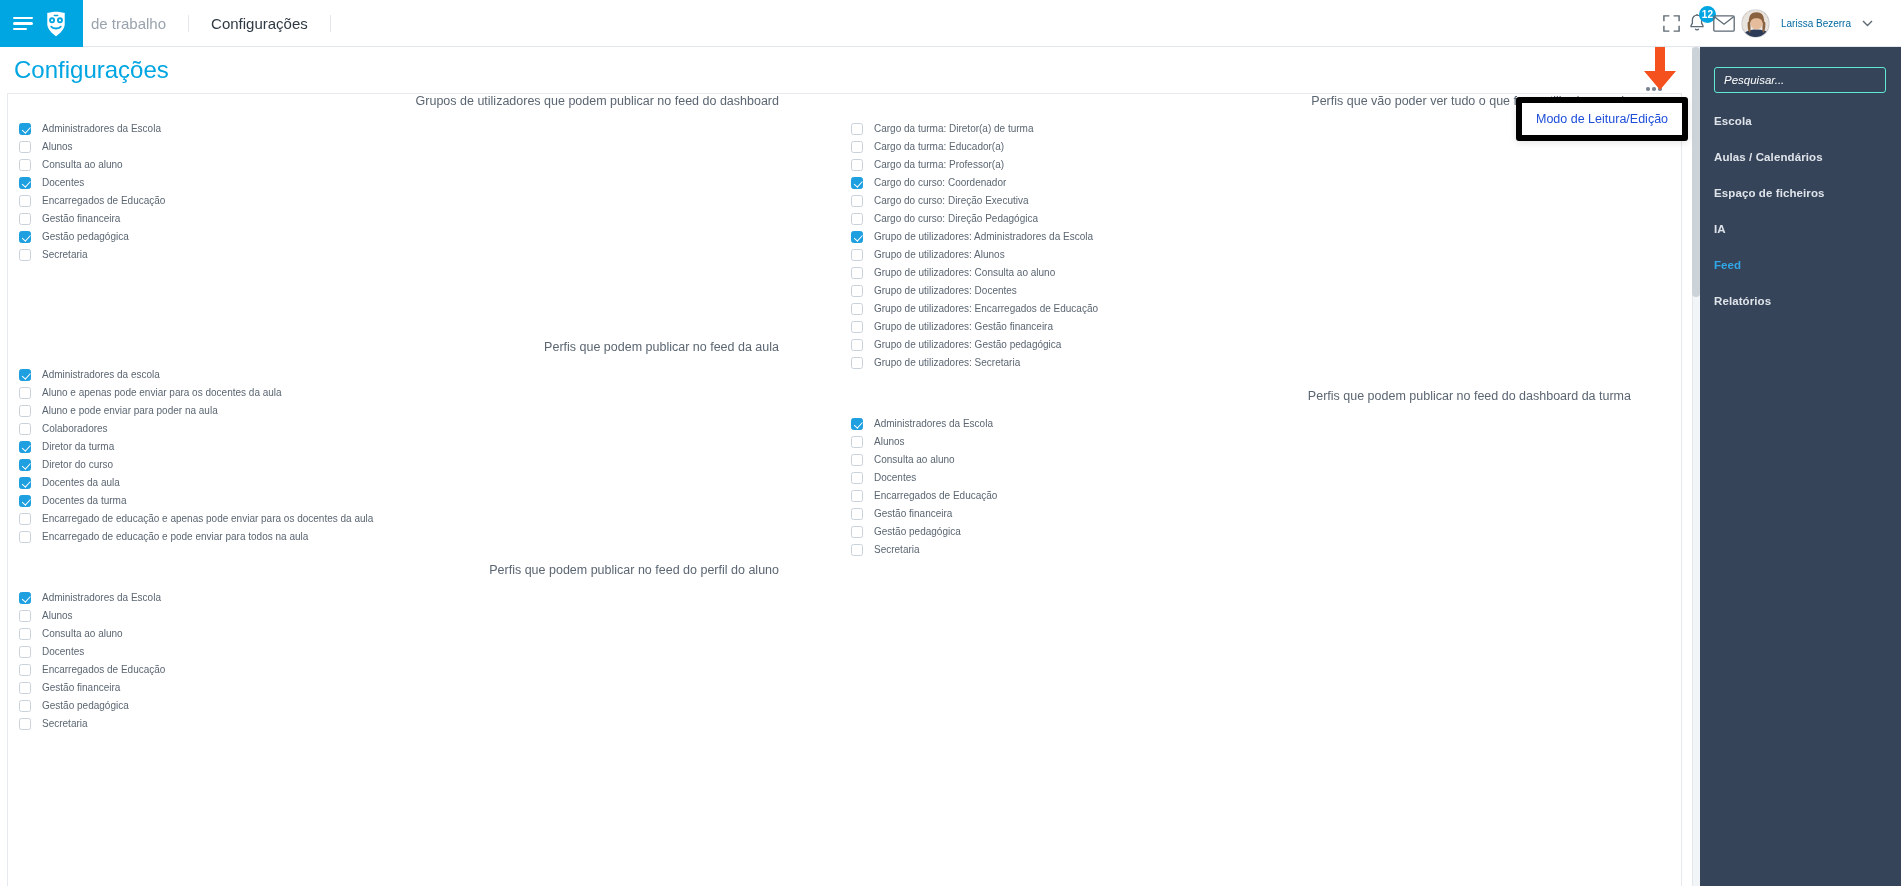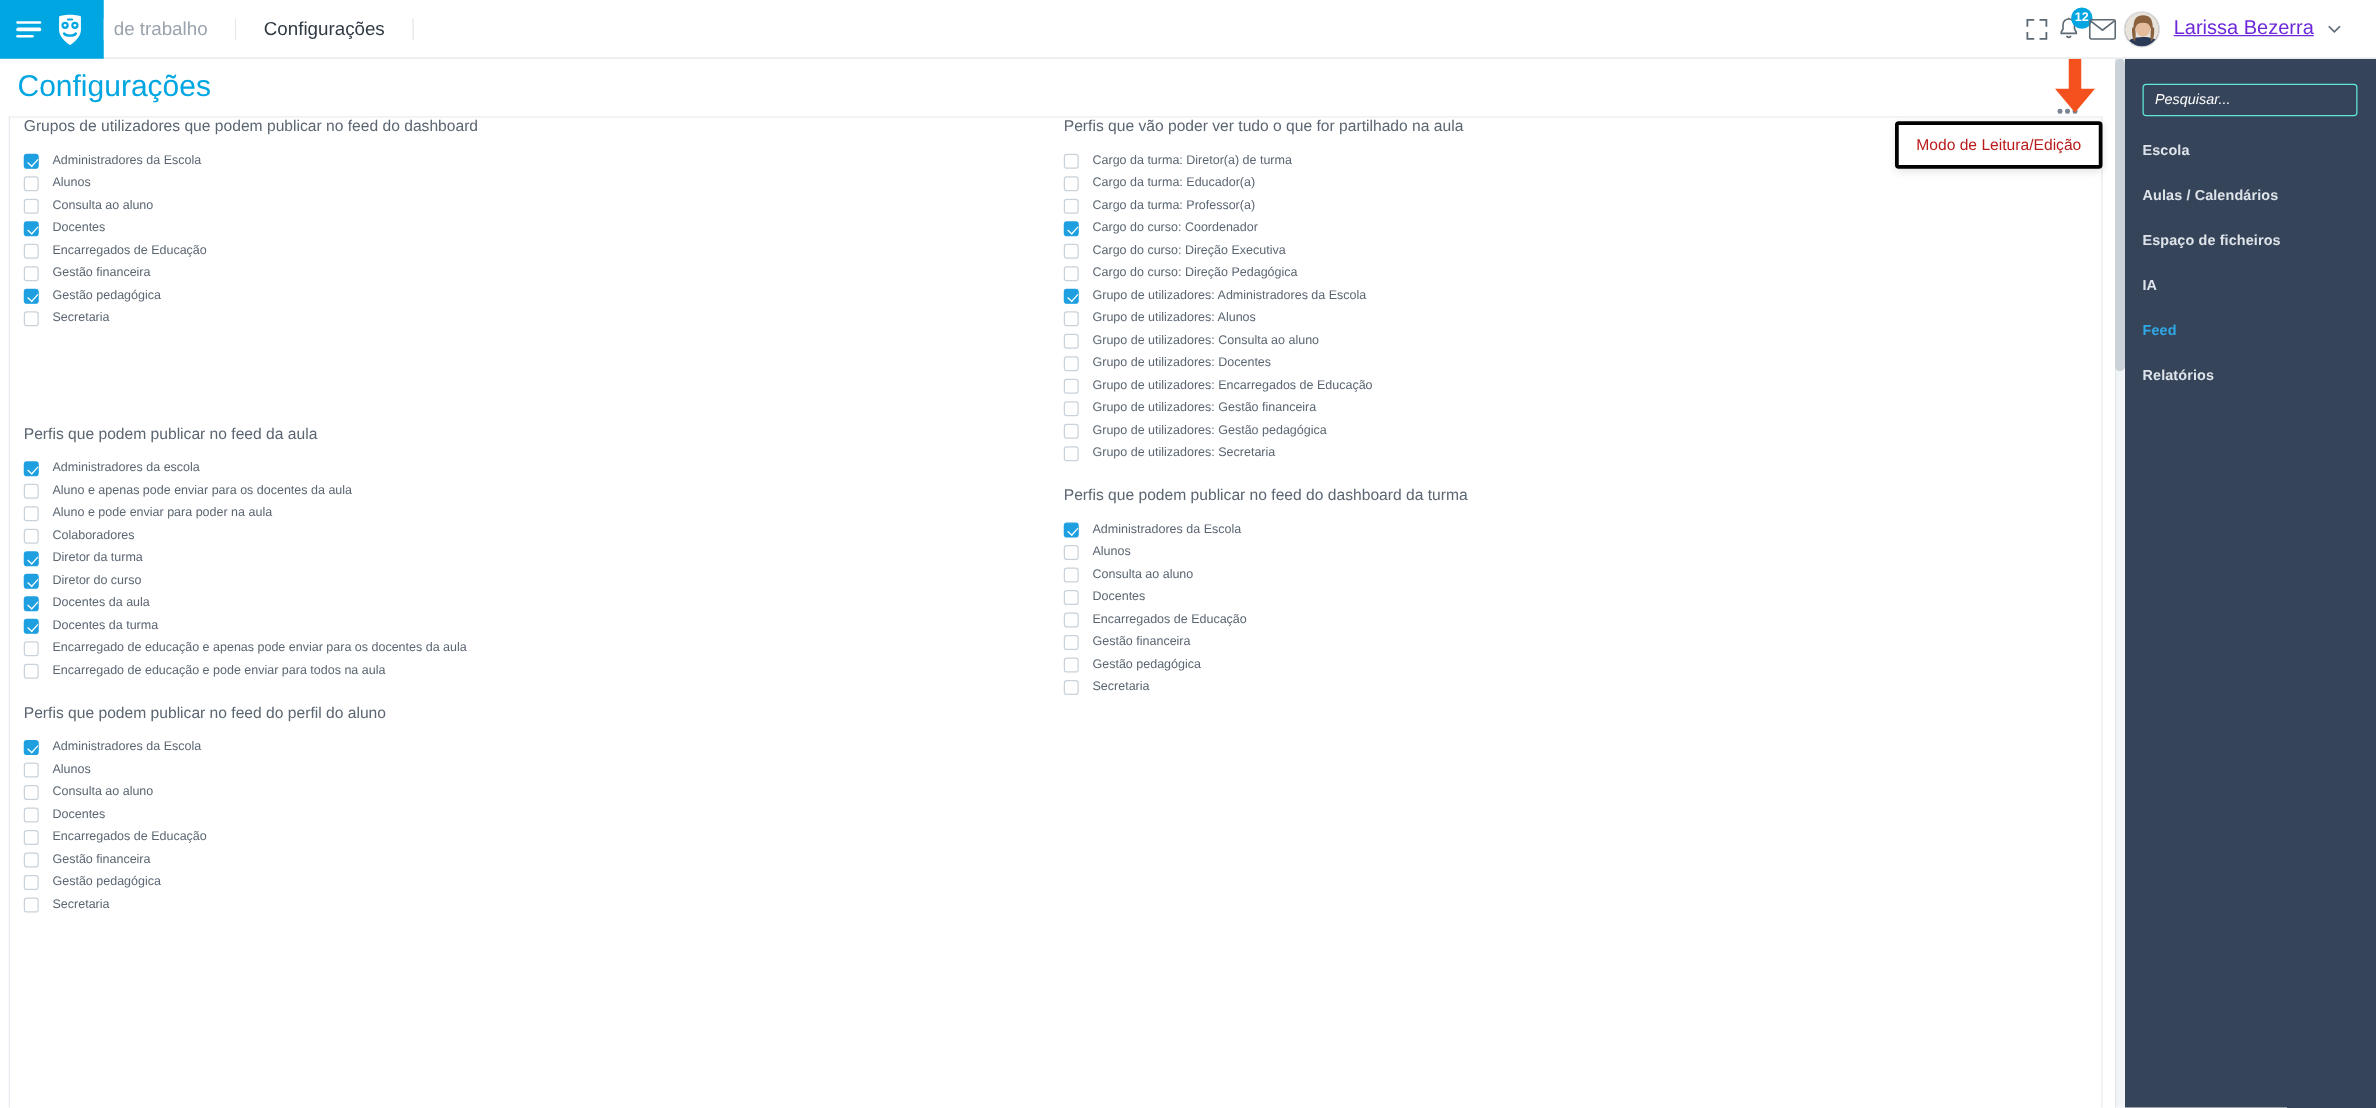--- a/index.html
+++ b/index.html
@@ -61,21 +61,21 @@
     border-radius: 50%;
     font-size: 10px; font-weight: bold;
     display: flex; align-items: center; justify-content: center;
     padding: 0 3px;
   }
   .avatar {
     width: 29px; height: 29px; border-radius: 50%;
     background: linear-gradient(160deg,#c9a98c 0%,#8c6a52 40%,#2b3a57 100%);
     border: 1px solid #d9dde2; overflow: hidden; flex: 0 0 auto;
   }
-  .username { font-size: 16px; color: #6d28d9; white-space: nowrap; text-decoration: underline; }
+  .username { font-size: 10px; color: #0369a1; white-space: nowrap; }
   .user-area { display: flex; align-items: center; gap: 11px; cursor: pointer; }
 
   
   .page-title {
     position: absolute; top: 47px; left: 0;
     width: 1700px; height: 46px;
     display: flex; align-items: center;
     padding-left: 14px;
     background: #fff;
     font-size: 24px; color: #00a6e2;
@@ -86,21 +86,21 @@
   .card {
     position: absolute;
     top: 93px; left: 7px;
     width: 1675px; height: 793px;
     background: #ffffff;
     border: 1px solid #e6eaee;
     border-bottom: none;
     z-index: 3;
   }
 
-  .col { position: absolute; top: 0; }
+  .col { position: absolute; top: 0; text-align: right; }
   .col-left  { left: 11px;  width: 760px; }
   .col-right { left: 843px; width: 780px; }
 
   .group { margin-bottom: 0; }
   .group-title {
     font-size: 12.5px;
     color: #5b6672;
     margin-bottom: 11px;
     line-height: 15px;
   }
@@ -134,25 +134,25 @@
   .kebab {
     position: absolute; top: 87px; left: 1646px;
     display: flex; gap: 2.5px; align-items: center;
     cursor: pointer; z-index: 20;
   }
   .kebab span { width: 3.5px; height: 3.5px; border-radius: 50%; background: #7a8592; display: block; }
 
   .popup {
     position: absolute; top: 97px; left: 1516px;
     background: #fff;
-    border: 3px solid #000000;
+    border: 6px solid #000000;
     border-radius: 3px;
     box-shadow: 0 2px 7px rgba(0,0,0,0.10);
     padding: 9px 14px;
-    font-size: 12.5px; color: #b91c1c;
+    font-size: 12.5px; color: #1d4ed8;
     white-space: nowrap;
     z-index: 21;
     cursor: pointer;
     text-align: center;
   }
 
   
   .arrow-annot {
     position: absolute; left: 1639px; top: 30px;
     width: 42px; height: 62px; z-index: 30;

